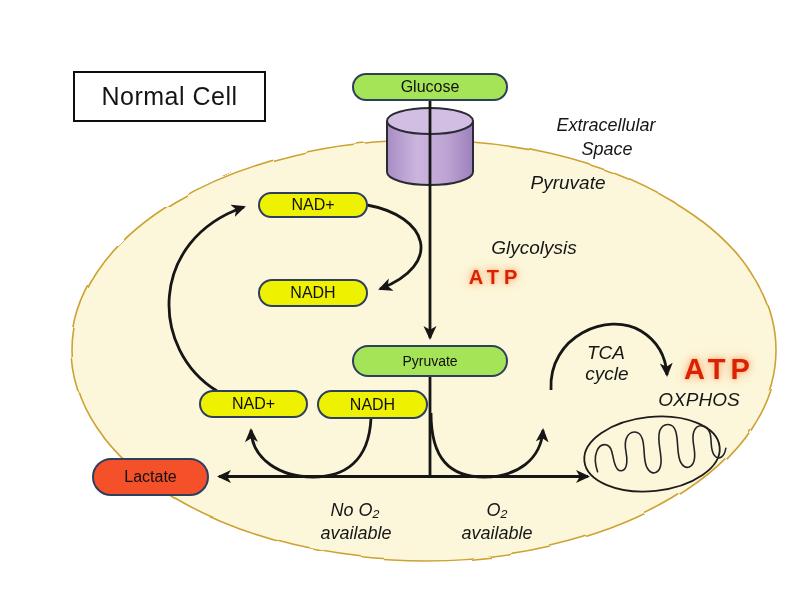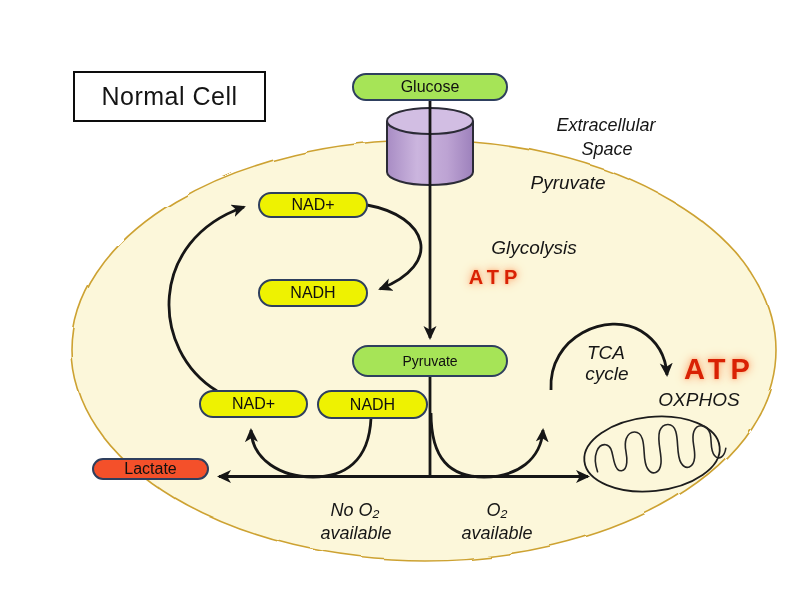--- a/index.html
+++ b/index.html
@@ -111,21 +111,21 @@
   </div>
   <div class="pill green" style="left:352px;top:345px;width:156px;height:32px;font-size:14px;">
     <span>Pyruvate</span>
   </div>
   <div class="pill yellow" style="left:199px;top:390px;width:109px;height:28px;">
     <span>NAD+</span>
   </div>
   <div class="pill yellow" style="left:317px;top:390px;width:111px;height:29px;">
     <span>NADH</span>
   </div>
-  <div class="pill red" style="left:92px;top:458px;width:117px;height:22px;">
+  <div class="pill red" style="left:92px;top:458px;width:117px;height:38px;">
     <span>Lactate</span>
   </div>
 
   <div class="lbl" style="left:498px;top:248px;margin-left:36px;">Glycolysis</div>
   <div class="atp sm" style="left:493px;top:277px;">ATP</div>
   <div class="lbl" style="left:606px;top:353px;">TCA</div>
   <div class="lbl" style="left:607px;top:374px;">cycle</div>
   <div class="atp lg" style="left:717px;top:369px;">ATP</div>
   <div class="lbl" style="left:676px;top:400px;margin-left:23px;">OXPHOS</div>
 

